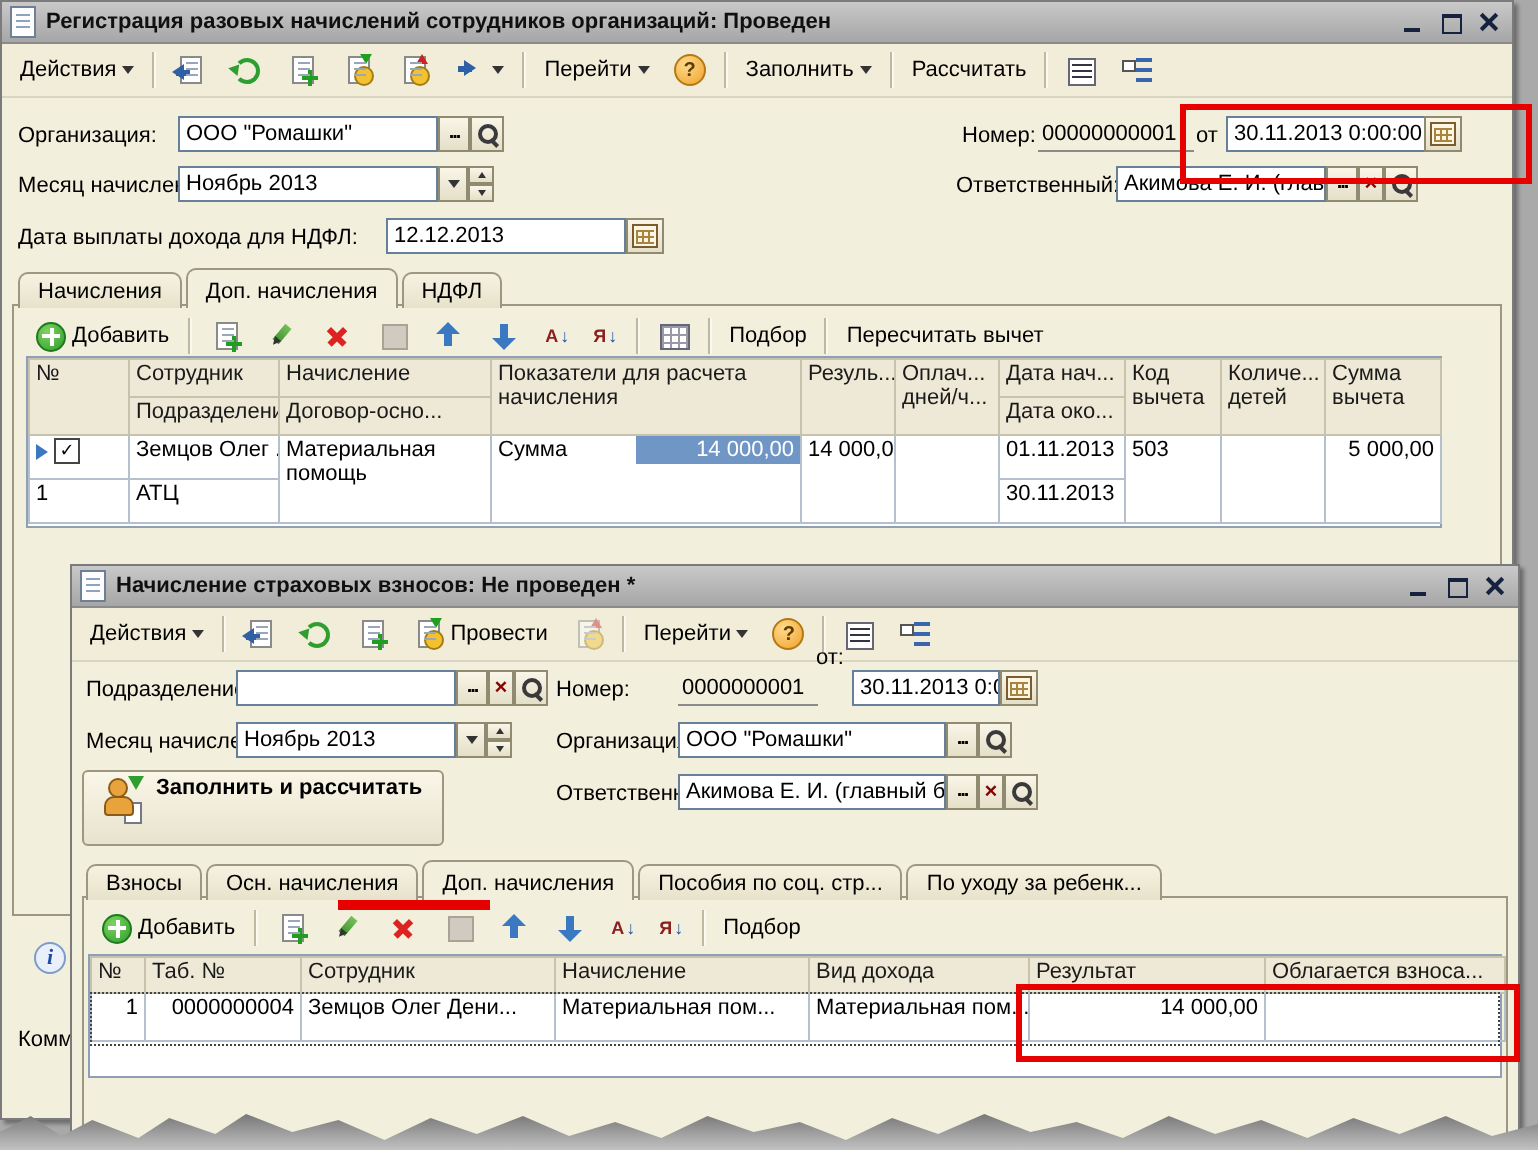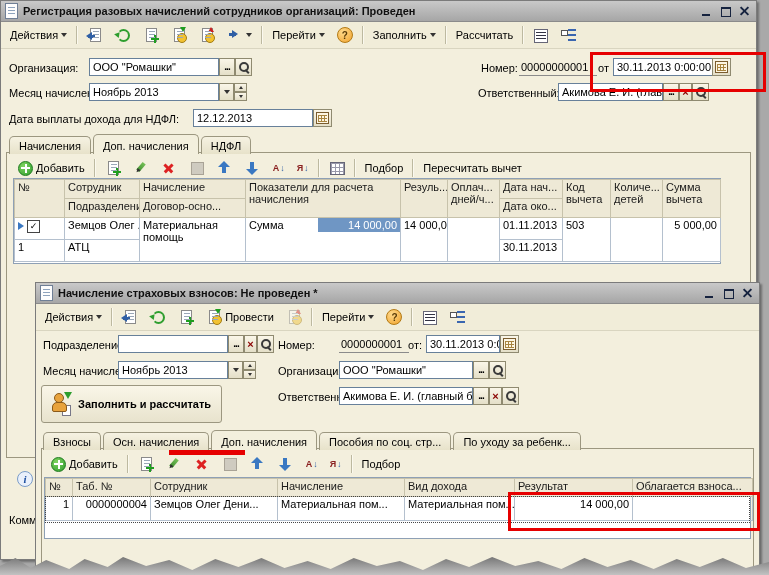--- a/index.html
+++ b/index.html
@@ -100,21 +100,21 @@
   .indwrap{display:flex;height:100%}
   .indlabel{flex:0 0 72px;padding:1px 3px;box-sizing:border-box}
   .indvalue{flex:1;background:#6f96c4;color:#fff;text-align:right;padding:1px 3px;box-sizing:border-box}
   .cb{display:inline-flex;width:11px;height:11px;background:#fff;border:1px solid #444;align-items:center;justify-content:center;font-size:9px;line-height:9px;vertical-align:middle}
   .rowptr{display:inline-block;width:0;height:0;border-top:4px solid transparent;border-bottom:4px solid transparent;border-left:6px solid #3a78c2;vertical-align:middle;margin-right:3px}
   .rowsel{position:absolute;border:1px dotted #444;pointer-events:none;z-index:5}
 
   .redbox{position:absolute;border:3px solid #e60000;z-index:6;pointer-events:none}
   .redbar{position:absolute;background:#e60000;z-index:6;pointer-events:none}
 
-  .bigbtn{position:absolute;display:flex;align-items:center;gap:6px;padding:2px 10px;background:linear-gradient(#faf6e8,#e8e3cd);border:1px solid #9c9780;border-radius:3px;font-weight:bold}
+  .bigbtn{position:absolute;display:flex;gap:6px;padding:2px 10px;background:linear-gradient(#faf6e8,#e8e3cd);border:1px solid #9c9780;border-radius:3px;font-weight:bold}
   .person{position:relative;width:20px;height:24px;flex:0 0 20px}
   .person::before{content:"";position:absolute;left:2px;top:1px;width:8px;height:8px;border-radius:50%;background:#e8a33d;border:1px solid #8a5a1a}
   .person::after{content:"";position:absolute;left:0;top:10px;width:13px;height:8px;border-radius:5px 5px 2px 2px;background:#e8a33d;border:1px solid #8a5a1a}
   .person .gd{position:absolute;right:0;top:0;width:0;height:0;border-left:4px solid transparent;border-right:4px solid transparent;border-top:7px solid #2e9e2e}
   .person .dc{position:absolute;right:1px;bottom:0;width:7px;height:9px;background:#fff;border:1px solid #778}
 
   .infoic{position:absolute;width:14px;height:14px;border-radius:50%;background:#e9f0fb;border:1px solid #7a9cc8;color:#1d4ea0;font-family:"Liberation Serif",serif;font-style:italic;font-weight:bold;font-size:11px;display:flex;align-items:center;justify-content:center}
 
   .torn{position:absolute;left:0;bottom:0;width:769px;height:20px;z-index:9;background:linear-gradient(#6f6f6f,#c2c2c2);
     clip-path:polygon(0 55%,2% 15%,4% 65%,6% 25%,9% 70%,11% 20%,14% 60%,16% 10%,19% 55%,22% 25%,25% 75%,28% 20%,31% 60%,34% 15%,37% 65%,40% 30%,43% 70%,46% 15%,49% 55%,52% 30%,55% 75%,58% 20%,61% 60%,64% 10%,67% 55%,70% 30%,73% 70%,76% 15%,79% 60%,82% 25%,85% 70%,88% 20%,91% 60%,94% 15%,97% 65%,100% 35%,100% 100%,0 100%)}
@@ -467,21 +467,21 @@
     </span>
   <span class="sb" style="left:208px;top:52px;width:13px">
       <span class="clrx">×</span>
     </span>
   <span class="sb" style="left:221px;top:52px;width:17px">
       <span class="mag"></span>
     </span>
 
   <span class="lbl" style="left:242px;top:56px">Номер:</span>
   <span class="flat" style="left:303px;top:53px;width:66px">0000000001</span>
-  <span class="lbl" style="left:372px;top:56px">от:</span>
+  <span class="lbl" style="left:372px;top:40px">от:</span>
   <span class="inp" style="left:390px;top:52px;width:74px">30.11.2013  0:00</span>
   <span class="sb" style="left:464px;top:52px;width:19px">
       <span class="cal"></span>
     </span>
 
   <span class="lbl" style="left:7px;top:82px">Месяц начисления:</span>
   <span class="inp" style="left:82px;top:78px;width:110px">Ноябрь 2013</span>
   <span class="sb" style="left:192px;top:78px;width:15px">
       <span class="tri-d"></span>
     </span>

